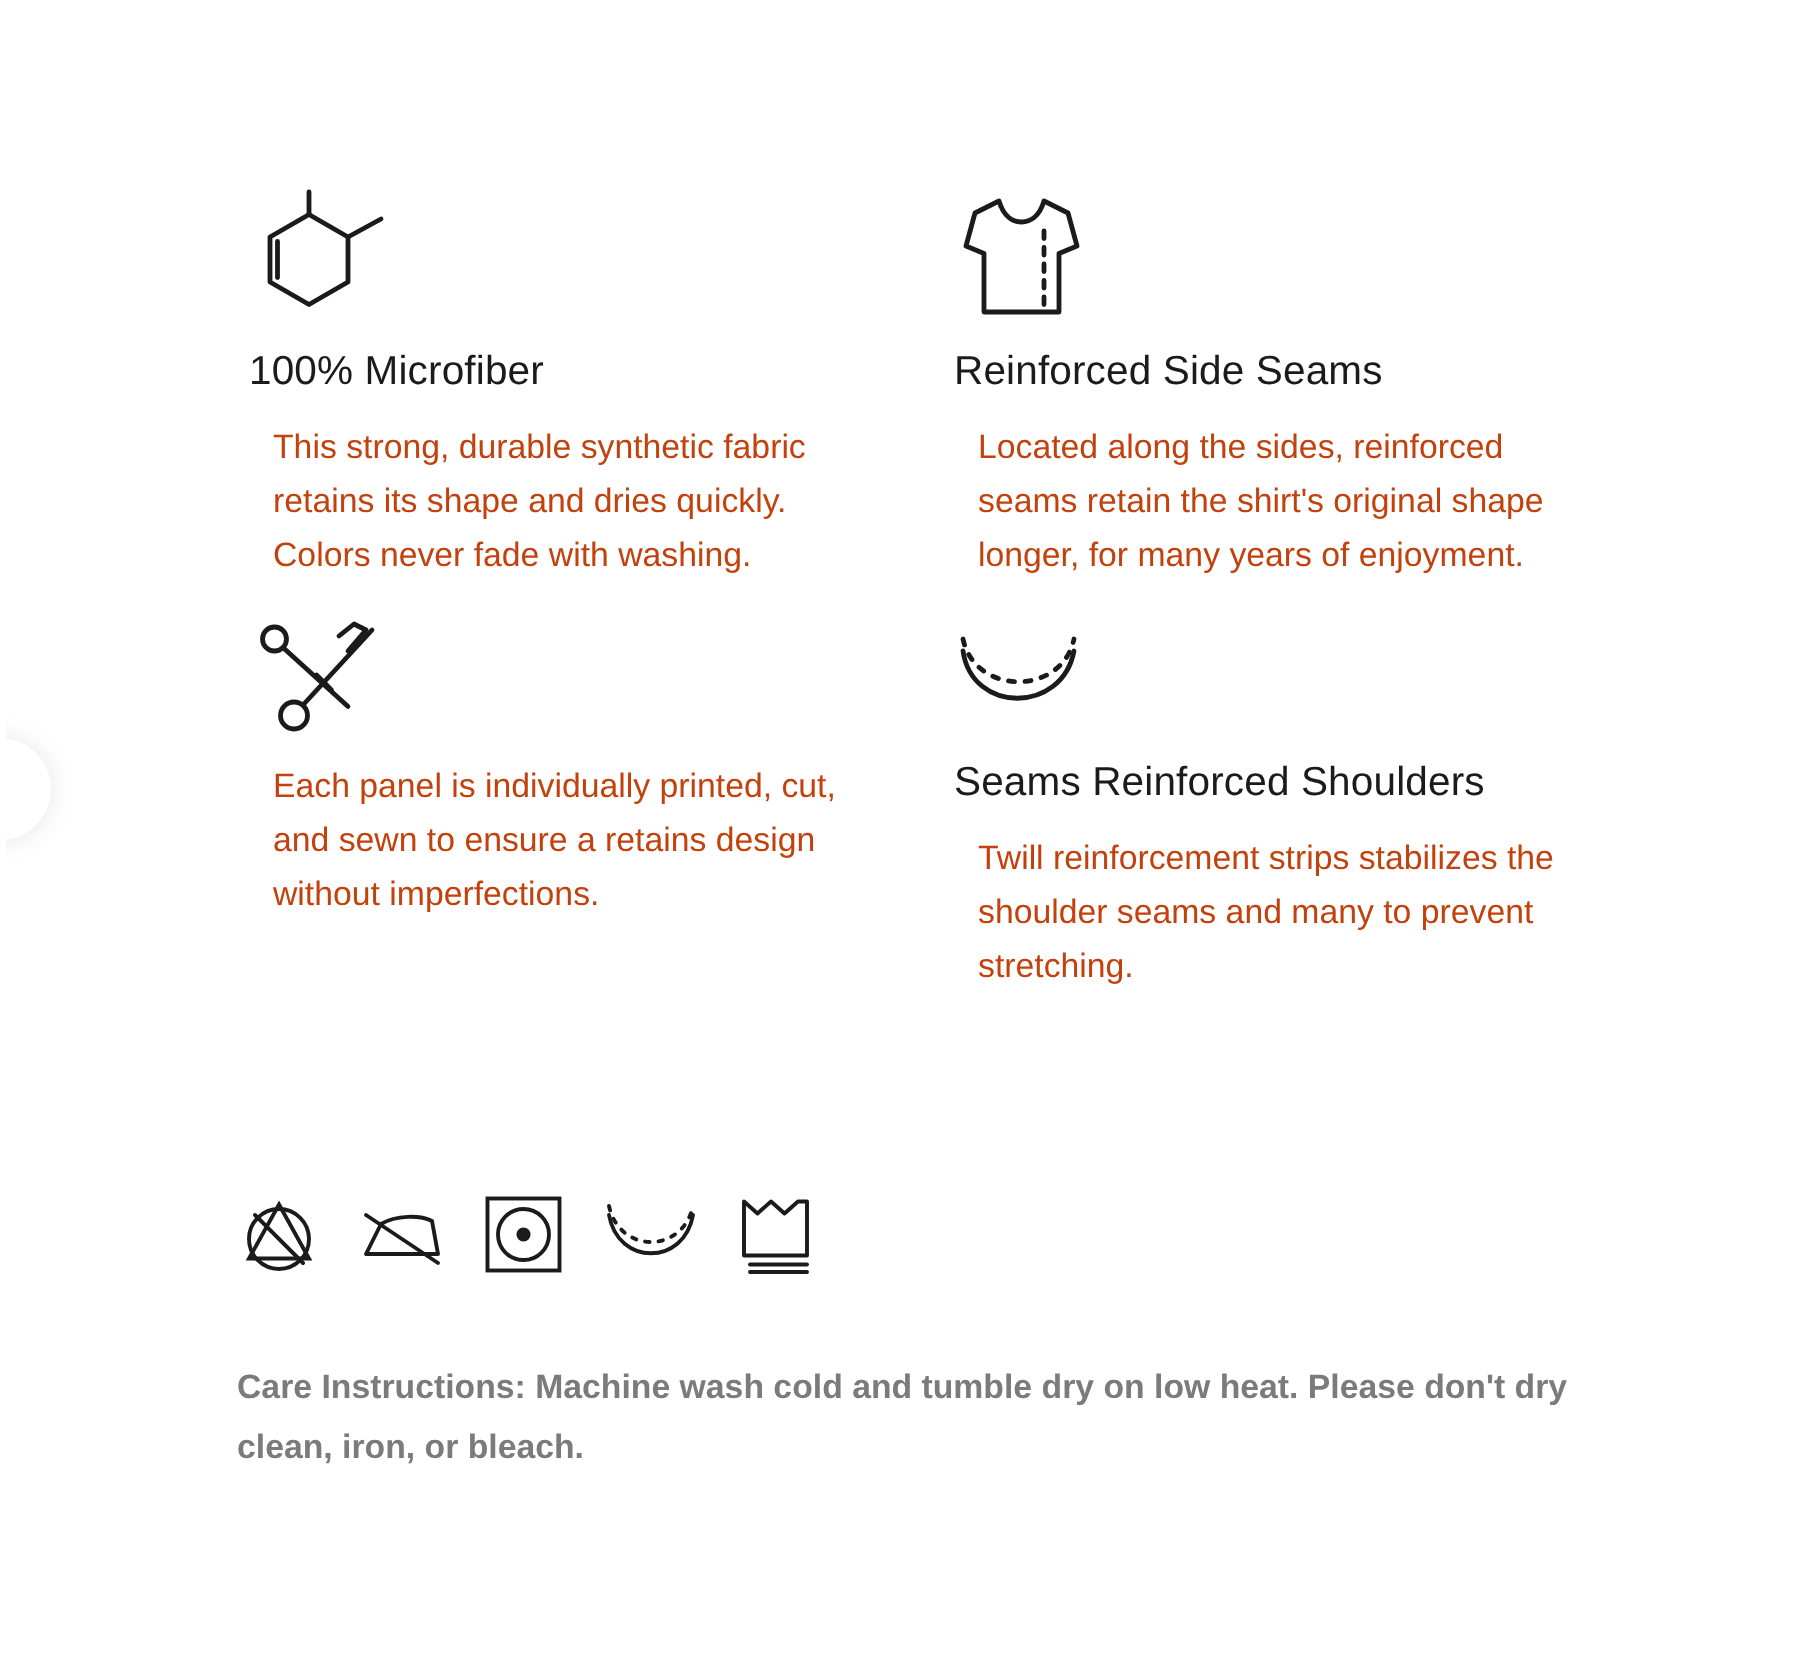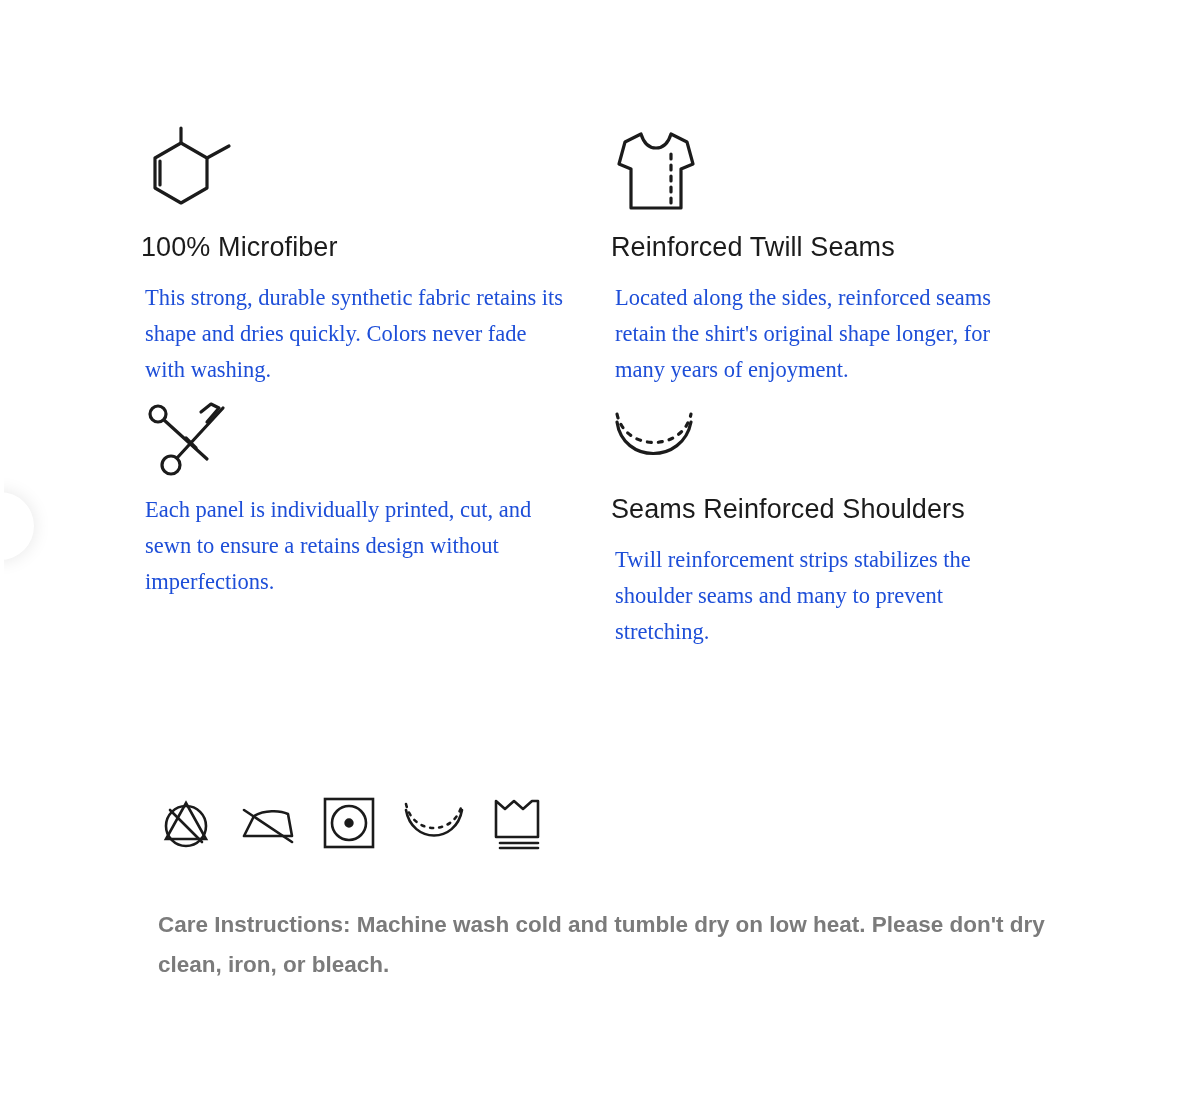--- a/index.html
+++ b/index.html
@@ -38,21 +38,21 @@
   .page {
     position: absolute;
     left: 0;
     top: 0;
     width: 1200px;
     height: 1102px;
   }
 
   .features-grid {
     position: absolute;
-    left: 141px;
+    left: 166px;
     top: 120px;
     width: 940px;
     display: grid;
     grid-template-columns: 470px 470px;
     grid-row-gap: 0px;
   }
 
   .feature {
     padding-right: 40px;
     box-sizing: border-box;
@@ -69,25 +69,25 @@
     font-family: "Liberation Sans", sans-serif;
     font-size: 27px;
     line-height: 34px;
     color: #1b1b1b;
     letter-spacing: 0.1px;
     font-weight: 400;
     margin: 0 0 16px 0;
   }
 
   .feature-desc {
-    font-family: Liberation Serif, serif;
+    font-family: Liberation Sans, sans-serif;
     font-size: 22.5px;
     line-height: 36px;
-    color: #1d4ed8;
-    margin: 4px;
+    color: #c2410c;
+    margin: 16px;
     max-width: 420px;
   }
 
   .feature.row2 .feature-icon {
     height: 86px;
   }
 
   .care-symbols {
     position: absolute;
     left: 158px;
@@ -136,21 +136,21 @@
     </div>
 
     <div class="feature">
       <div class="feature-icon">
         <svg width="94" height="92" viewBox="0 0 94 92" fill="none" stroke="#1b1b1b" stroke-width="3.2" stroke-linecap="round" stroke-linejoin="round">
           <path d="M30 10 L14 18 L8 40 L20 45 L20 84 L70 84 L70 45 L82 40 L76 18 L60 10 
                    C57 20 51 24 45 24 C39 24 33 20 30 10 Z" fill="none"></path>
           <path d="M60 30 L60 84" stroke-dasharray="5 6"></path>
         </svg>
       </div>
-      <div class="feature-title">Reinforced Twill Seams</div>
+      <div class="feature-title">Reinforced Side Seams</div>
       <div class="feature-desc">Located along the sides, reinforced seams retain the shirt's original shape longer, for many years of enjoyment.</div>
     </div>
 
     <div class="feature row2">
       <div class="feature-icon">
         <svg width="96" height="76" viewBox="0 0 96 76" fill="none" stroke="#1b1b1b" stroke-width="3.2" stroke-linecap="round" stroke-linejoin="round">
           <circle cx="17" cy="12" r="8"></circle>
           <circle cx="30" cy="63" r="9"></circle>
           <path d="M23 18 L66 57"></path>
           <path d="M36 56 L82 6"></path>

